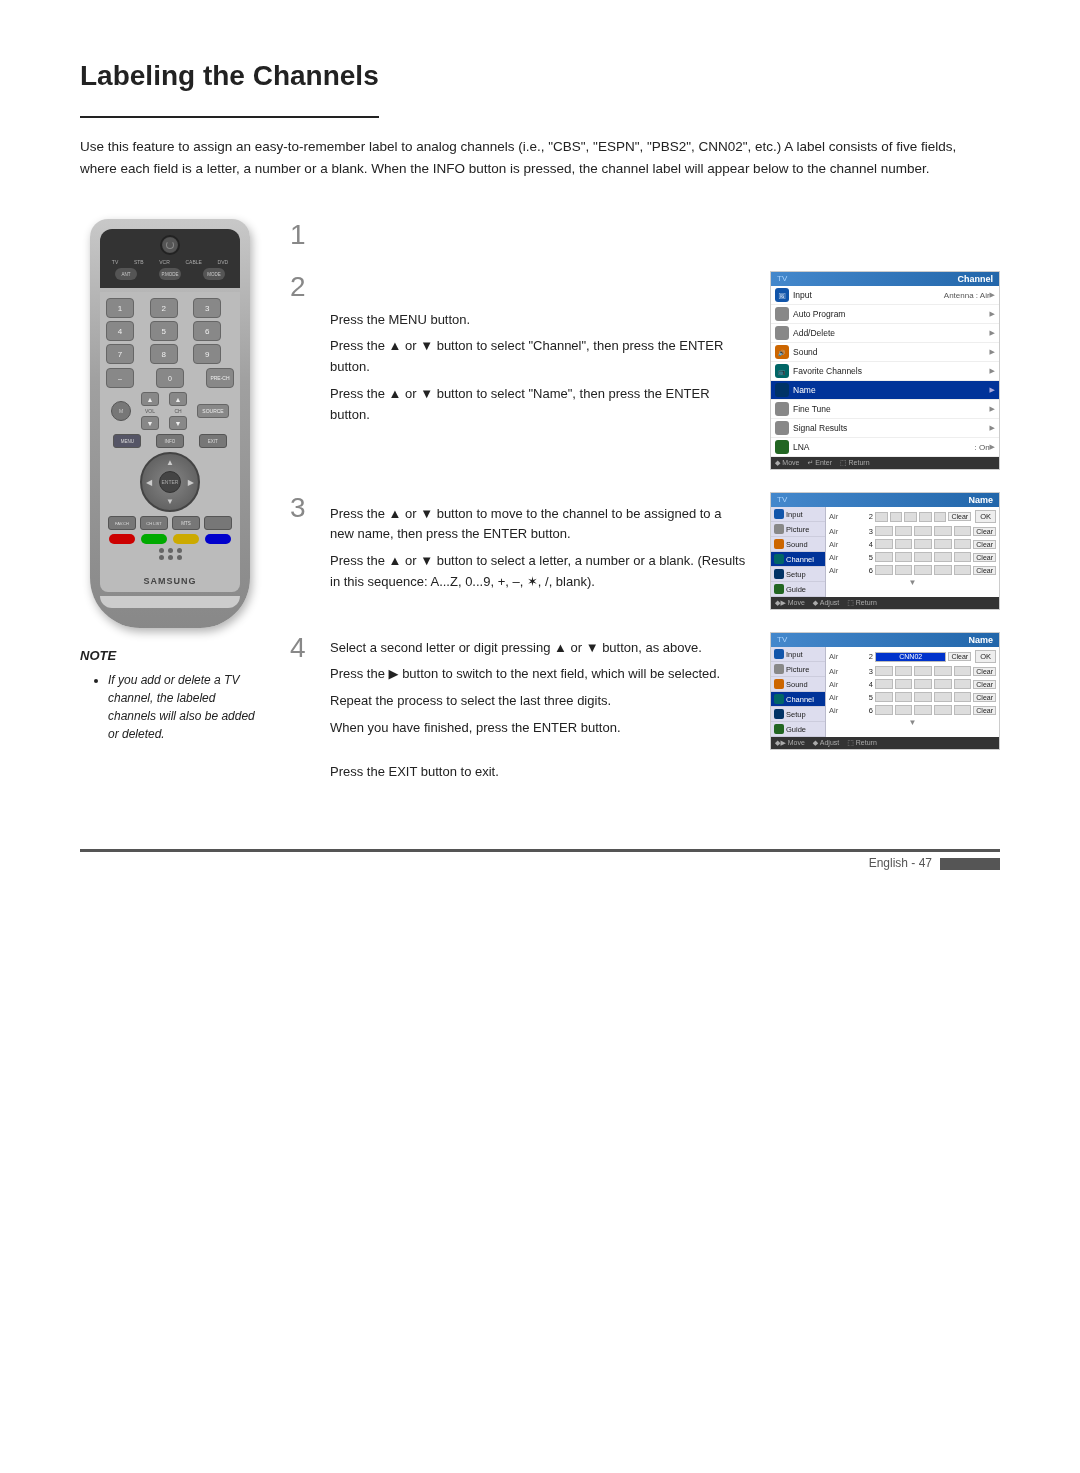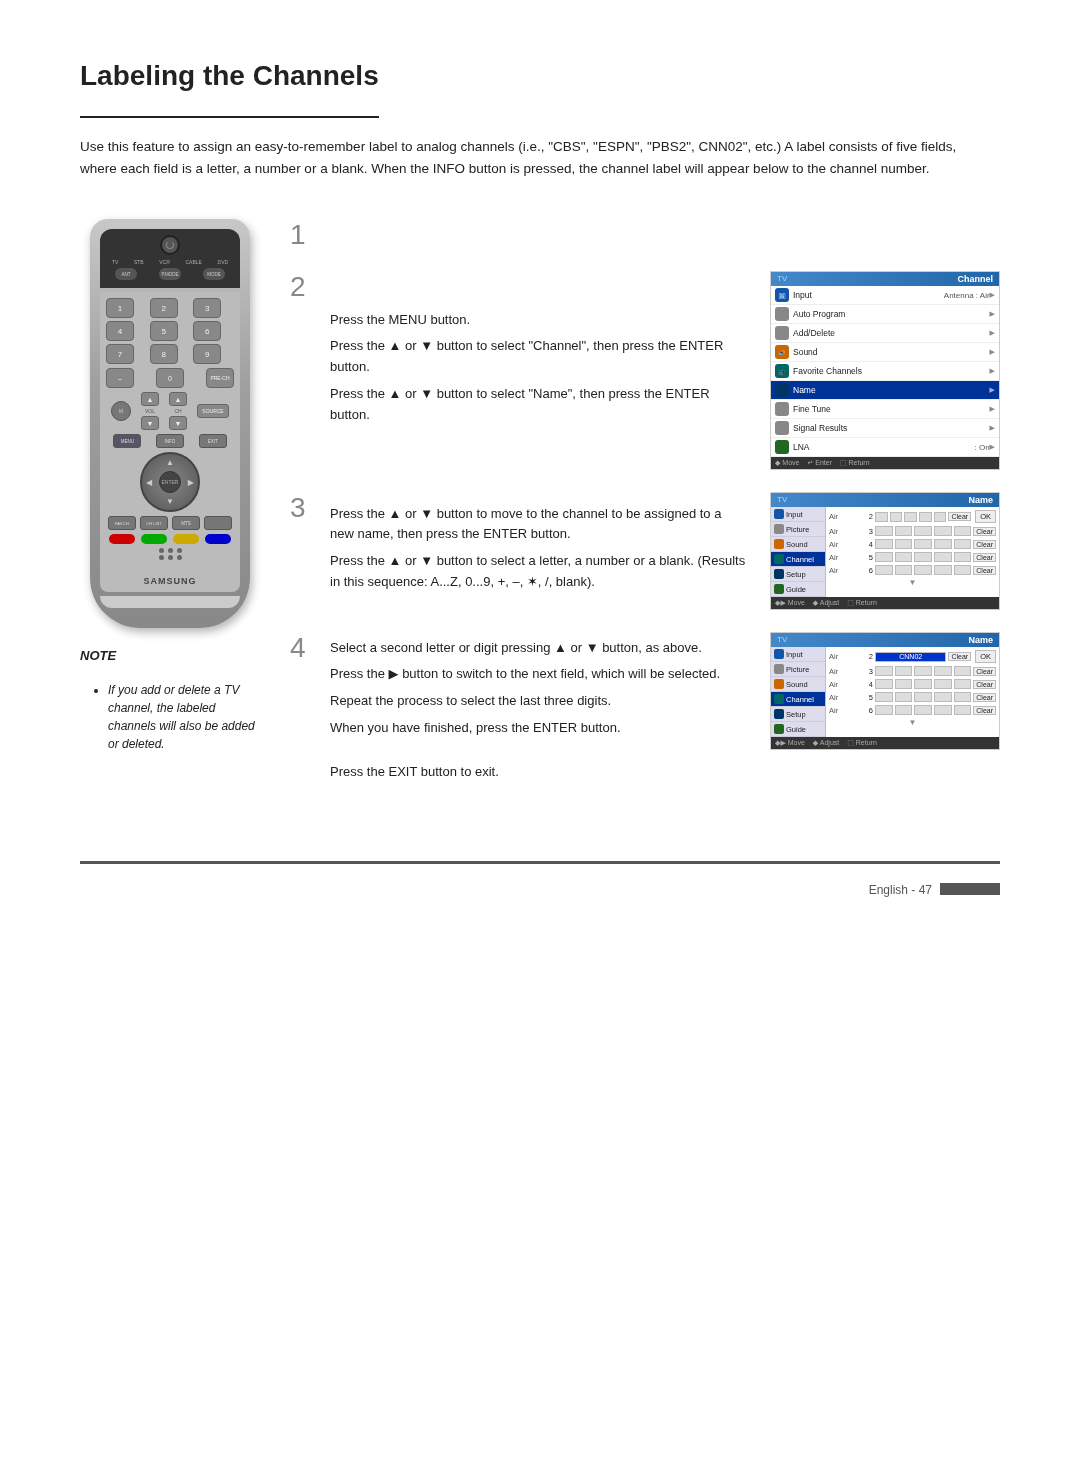--- a/index.html
+++ b/index.html
@@ -550,21 +550,21 @@
 
     
     .note-section {
       margin-top: 20px;
     }
 
     .note-title {
       font-weight: bold;
       font-size: 13px;
       font-style: italic;
-      margin-bottom: 18px;
+      margin-bottom: 8px;
     }
 
     .note-text {
       font-size: 12px;
       font-style: italic;
       line-height: 1.5;
       padding-left: 12px;
     }
 
     .note-text li {
@@ -572,26 +572,26 @@
       margin-left: 16px;
     }
 
     .final-instruction {
       font-size: 13px;
       margin-top: 14px;
     }
 
     
     .page-footer {
-      margin-top: 60px;
+      margin-top: 48px;
       display: flex;
       justify-content: flex-end;
-      align-items: flex-start;
+      align-items: flex-end;
       border-top: 3px solid #555;
-      padding-top: 19px;
+      padding-top: 4px;
     }
 
     .page-number {
       font-size: 12px;
       color: #555;
     }
   </style>
 </head>
 <body>
 

